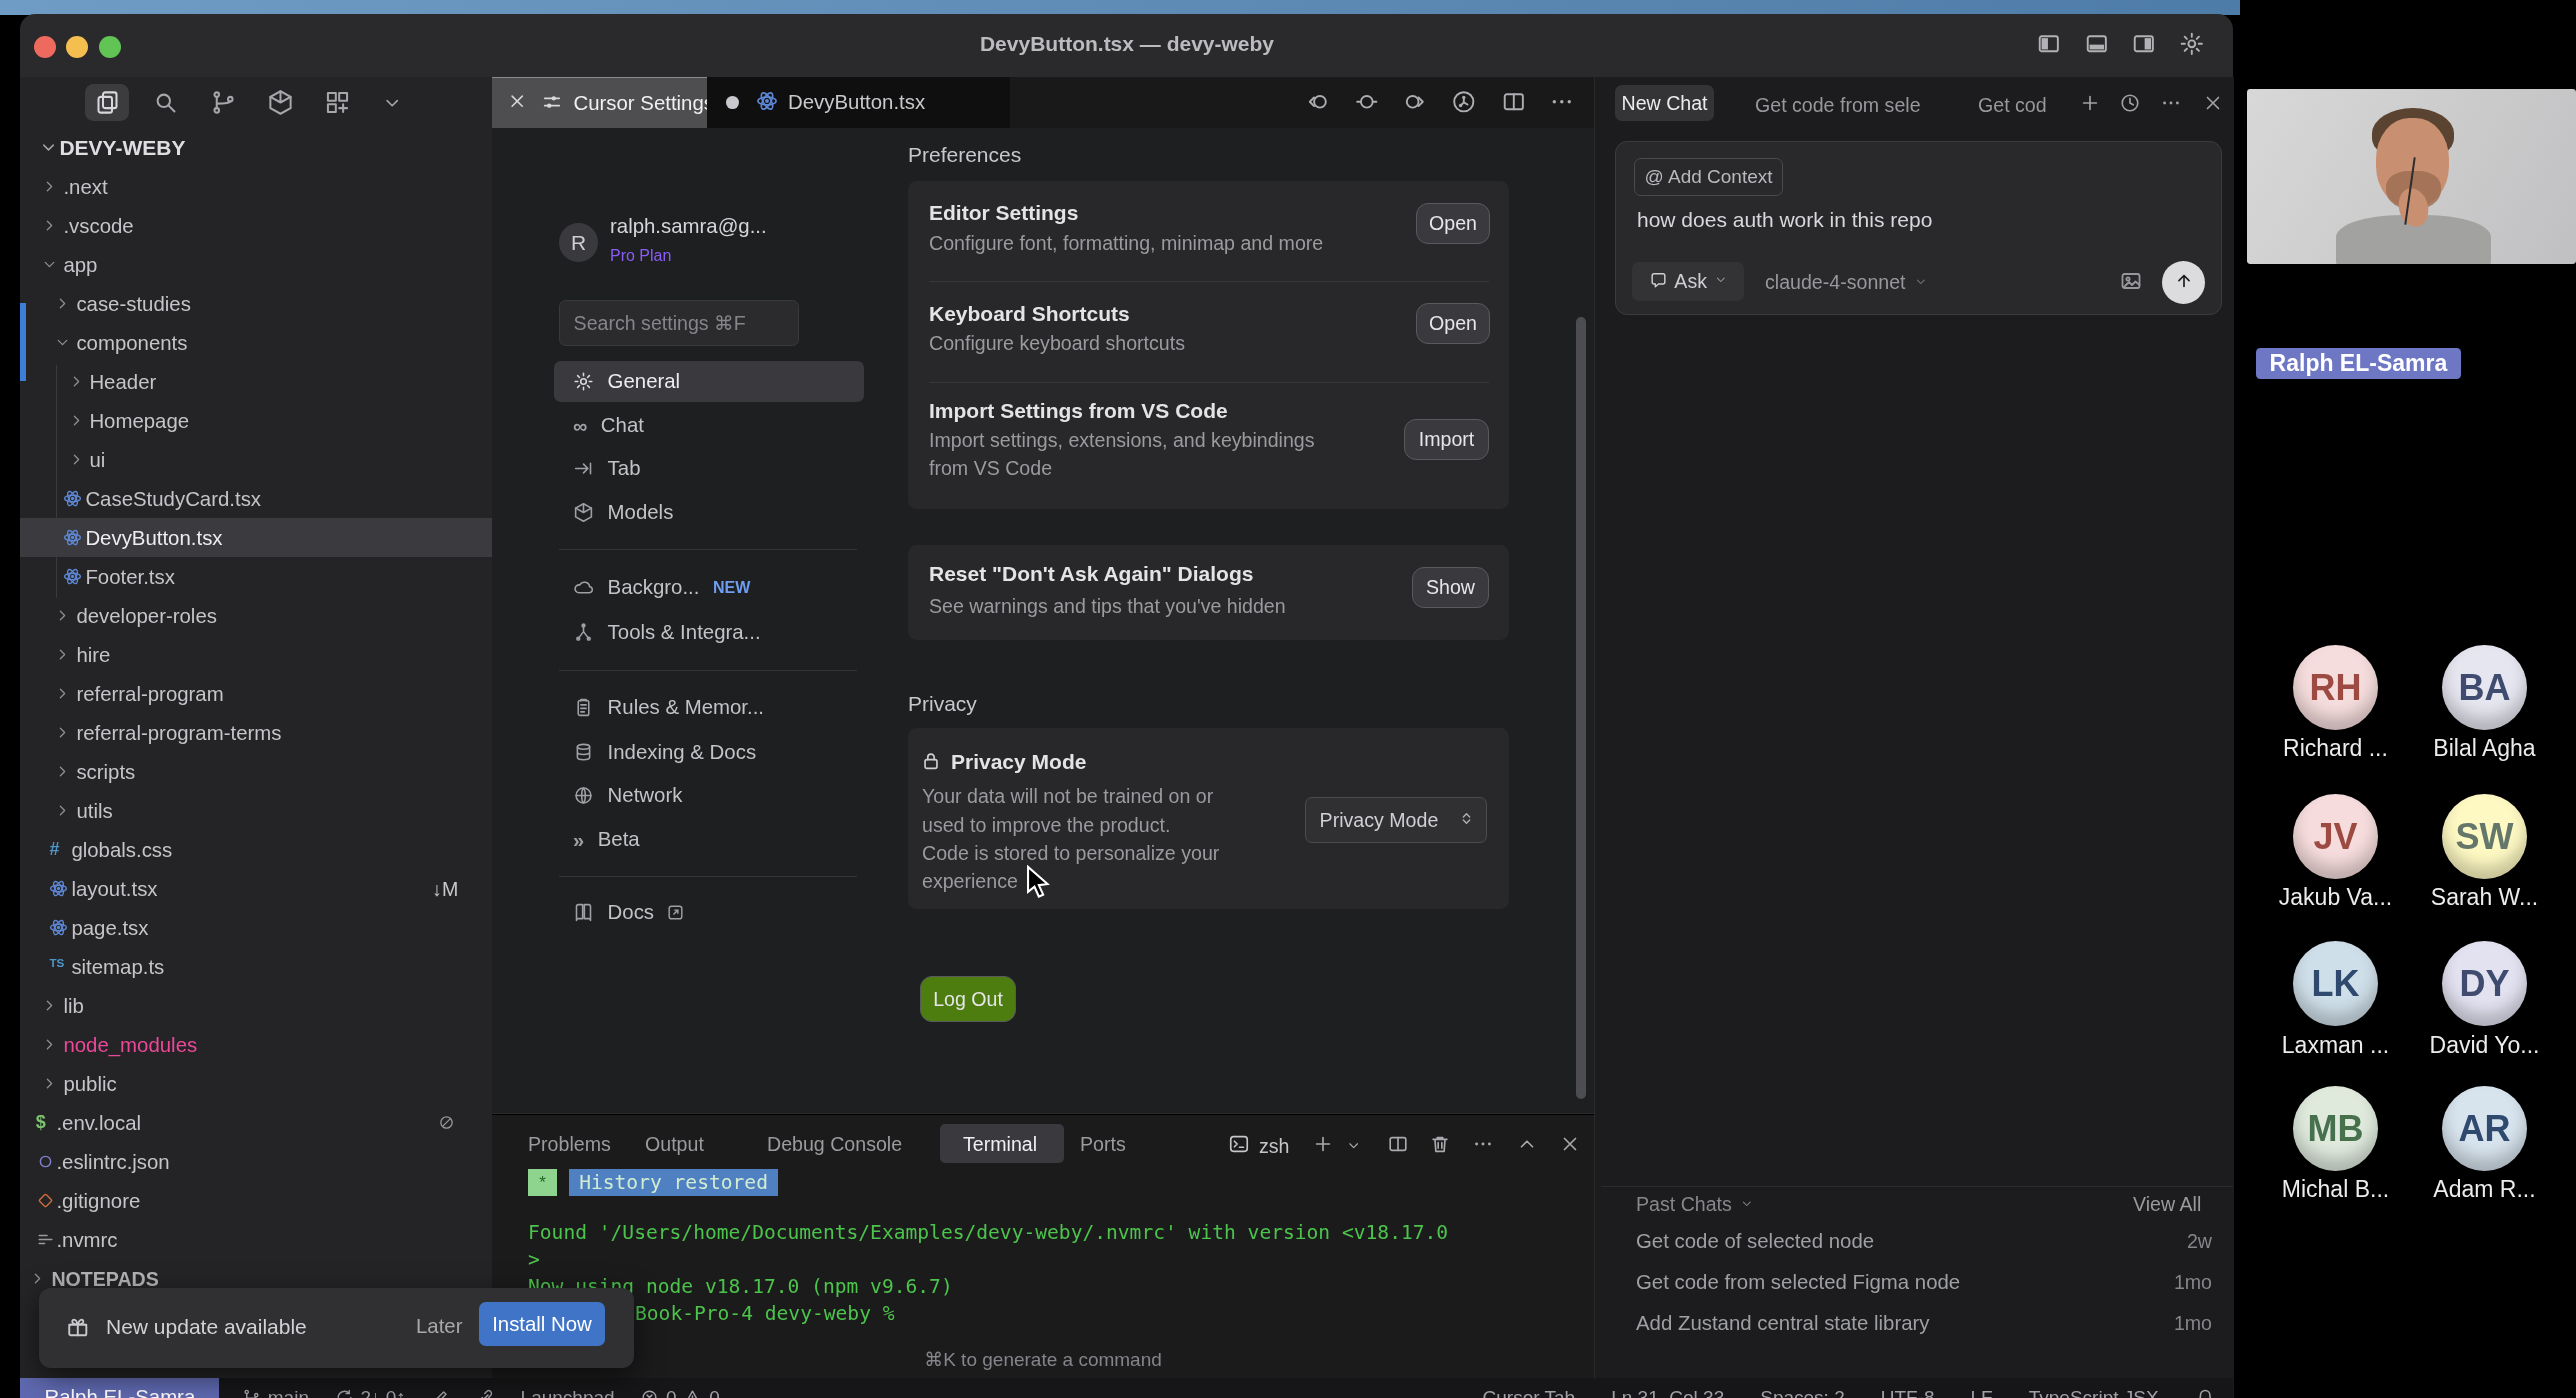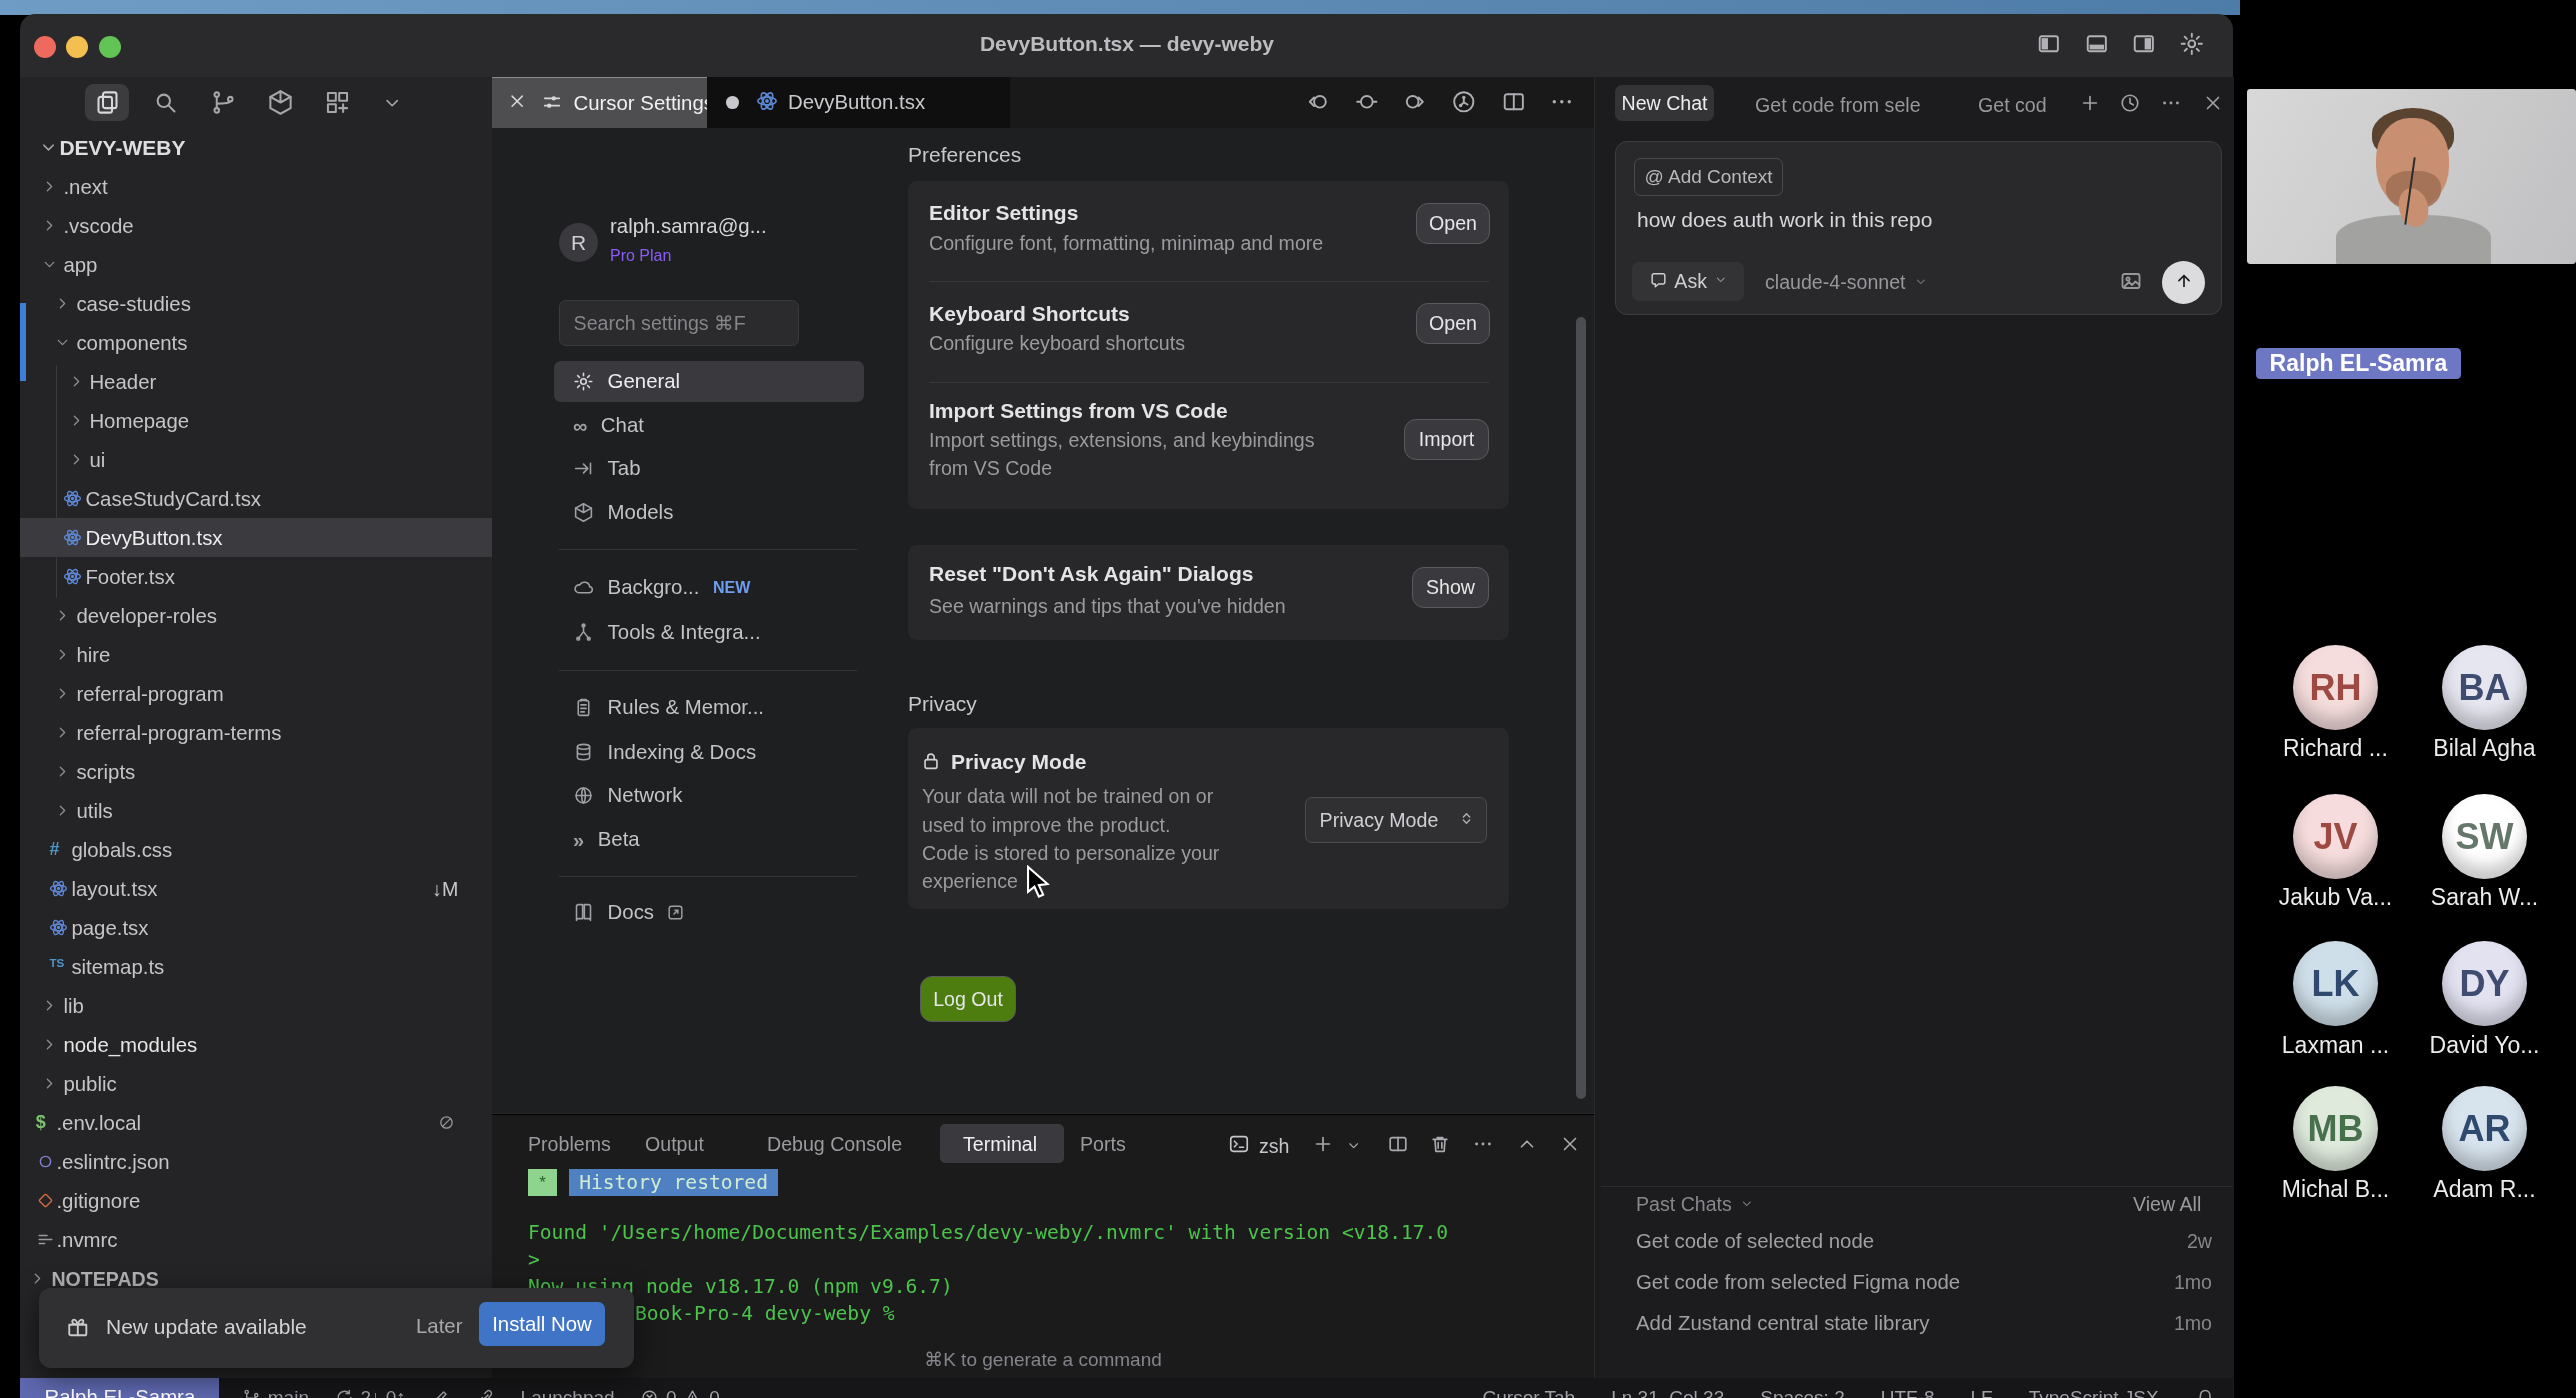--- a/index.html
+++ b/index.html
@@ -256,21 +256,21 @@
         </svg>
       </span>
       <span style="position: absolute; left: 43px; top: 8.5px; color: rgb(197, 197, 201); font-size: 20.4px; white-space: nowrap;">lib</span>
     </div>
     <div style="position: absolute; left: 20.4px; top: 1025px; width: 472px; height: 39px;">
       <span class="ic" style="color: rgb(143, 143, 148); position: absolute; left: 20.4px; top: 11px;">
         <svg viewBox="0 0 24 24" width="17" height="17" fill="none" stroke="currentColor" stroke-width="1.8" stroke-linecap="round" stroke-linejoin="round">
           <path d="M9 6l6 6-6 6"></path>
         </svg>
       </span>
-      <span style="position: absolute; left: 43px; top: 8.5px; color: #e5e5e5; font-size: 20.4px; white-space: nowrap;">node_modules</span>
+      <span style="position: absolute; left: 43px; top: 8.5px; color: #ec4899; font-size: 20.4px; white-space: nowrap;">node_modules</span>
     </div>
     <div style="position: absolute; left: 20.4px; top: 1064px; width: 472px; height: 39px;">
       <span class="ic" style="color: rgb(143, 143, 148); position: absolute; left: 20.4px; top: 11px;">
         <svg viewBox="0 0 24 24" width="17" height="17" fill="none" stroke="currentColor" stroke-width="1.8" stroke-linecap="round" stroke-linejoin="round">
           <path d="M9 6l6 6-6 6"></path>
         </svg>
       </span>
       <span style="position: absolute; left: 43px; top: 8.5px; color: rgb(197, 197, 201); font-size: 20.4px; white-space: nowrap;">public</span>
     </div>
     <div style="position: absolute; left: 20.4px; top: 1103px; width: 472px; height: 39px;">
@@ -708,21 +708,21 @@
   <div class="abs" style="left:162px;top:68px;width:1.7px;height:68px;background:#2c2c2c;transform:rotate(8deg);"></div>
 </div>
 <div class="abs" style="left:2256px;top:348px;height:31px;line-height:31px;padding:0 13.6px;background:#6d77c4;border-radius:4.3px;color:#fff;font-size:23px;font-weight:700;display:inline-block;">Ralph EL-Samra</div>
 <div id="participants">
     <div class="part-circle" style="position: absolute; left: 2293px; top: 645px; width: 85px; height: 85px; background: rgb(246, 221, 221); color: rgb(156, 74, 66); font-size: 36px;">RH</div>
     <div class="part-name" style="position: absolute; left: 2263px; top: 735px; width: 145px;">Richard ...</div>
     <div class="part-circle" style="position: absolute; left: 2442px; top: 645px; width: 85px; height: 85px; background: rgb(230, 230, 240); color: rgb(63, 76, 112); font-size: 36px;">BA</div>
     <div class="part-name" style="position: absolute; left: 2412px; top: 735px; width: 145px;">Bilal Agha</div>
     <div class="part-circle" style="position: absolute; left: 2293px; top: 794px; width: 85px; height: 85px; background: rgb(246, 220, 220); color: rgb(156, 74, 66); font-size: 36px;">JV</div>
     <div class="part-name" style="position: absolute; left: 2263px; top: 884px; width: 145px;">Jakub Va...</div>
-    <div class="part-circle" style="position: absolute; left: 2442px; top: 794px; width: 85px; height: 85px; background: #ffffff; color: rgb(100, 119, 106); font-size: 36px;">SW</div>
+    <div class="part-circle" style="position: absolute; left: 2442px; top: 794px; width: 85px; height: 85px; background: #fef9c3; color: rgb(100, 119, 106); font-size: 36px;">SW</div>
     <div class="part-name" style="position: absolute; left: 2412px; top: 884px; width: 145px;">Sarah W...</div>
     <div class="part-circle" style="position: absolute; left: 2293px; top: 941px; width: 85px; height: 85px; background: rgb(207, 223, 233); color: rgb(47, 74, 110); font-size: 36px;">LK</div>
     <div class="part-name" style="position: absolute; left: 2263px; top: 1032px; width: 145px;">Laxman ...</div>
     <div class="part-circle" style="position: absolute; left: 2442px; top: 941px; width: 85px; height: 85px; background: rgb(226, 226, 241); color: rgb(63, 76, 112); font-size: 36px;">DY</div>
     <div class="part-name" style="position: absolute; left: 2412px; top: 1032px; width: 145px;">David Yo...</div>
     <div class="part-circle" style="position: absolute; left: 2293px; top: 1086px; width: 85px; height: 85px; background: rgb(223, 234, 221); color: rgb(71, 112, 76); font-size: 36px;">MB</div>
     <div class="part-name" style="position: absolute; left: 2263px; top: 1176px; width: 145px;">Michal B...</div>
     <div class="part-circle" style="position: absolute; left: 2442px; top: 1086px; width: 85px; height: 85px; background: rgb(215, 227, 237); color: rgb(47, 74, 110); font-size: 36px;">AR</div>
     <div class="part-name" style="position: absolute; left: 2412px; top: 1176px; width: 145px;">Adam R...</div>
   </div>

